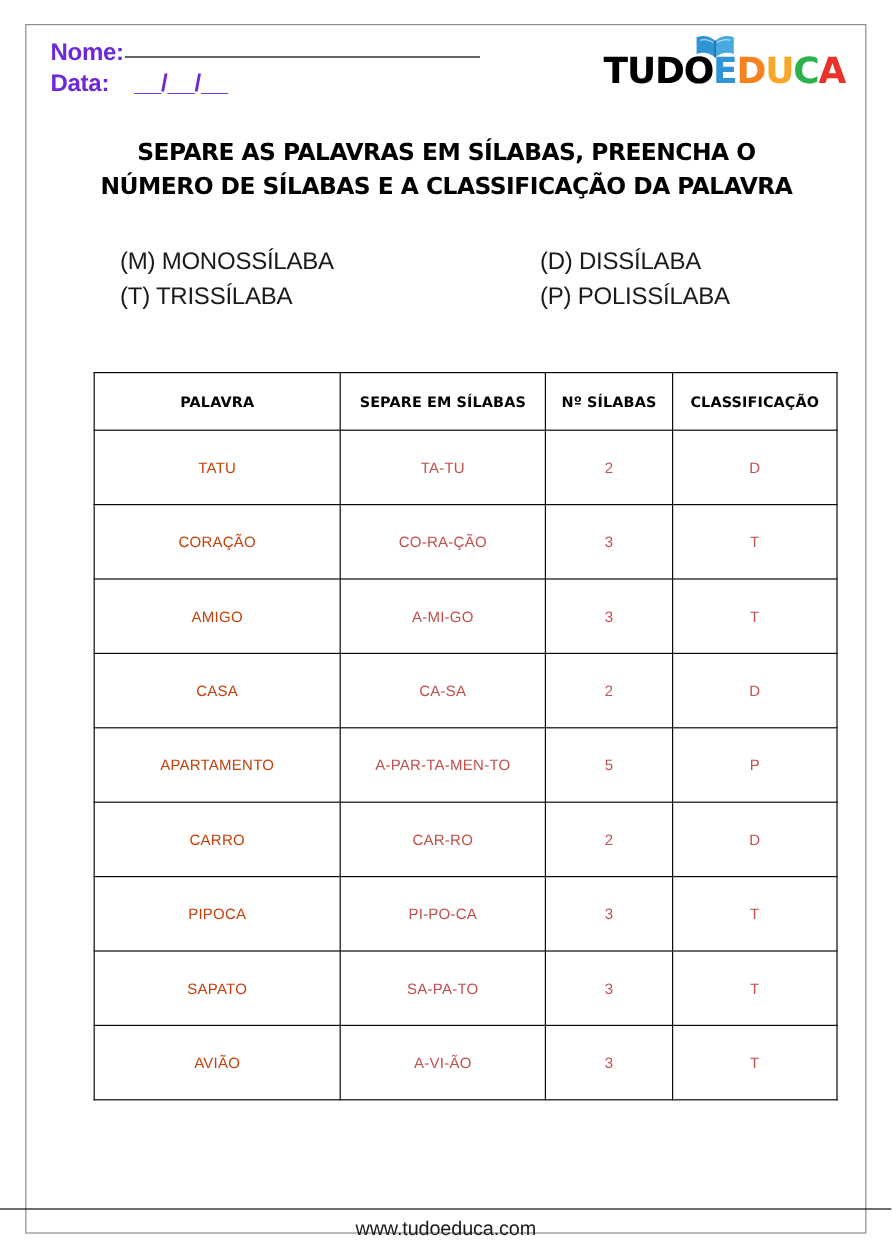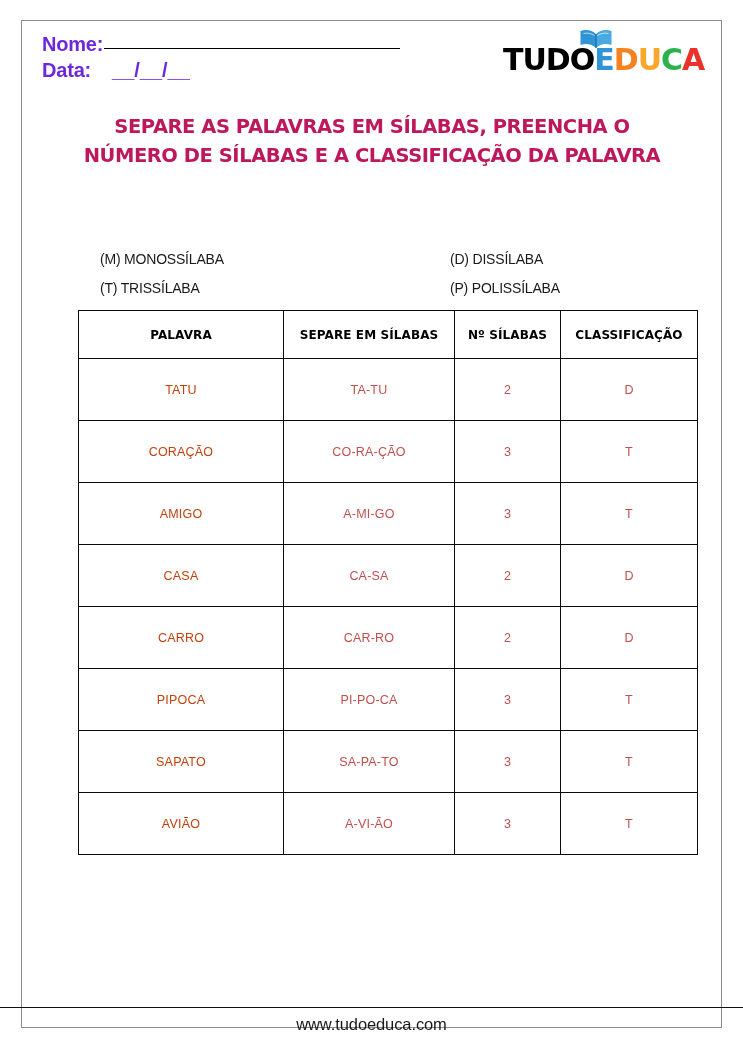--- a/index.html
+++ b/index.html
@@ -110,38 +110,37 @@
   .title {
     position: absolute;
     left: 30px;
     top: 112px;
     width: 684px;
     text-align: center;
     font-family: "DejaVu Sans", sans-serif;
     font-weight: bold;
     font-size: 19.5px;
     line-height: 29px;
-    color: #be185d;
+    color: #000000;
     letter-spacing: -0.45px;
   }
 
   
   .legend {
     position: absolute;
     left: 100px;
     top: 206px;
     width: 560px;
     display: grid;
     grid-template-columns: 350px 1fr;
     row-gap: 5px;
-    font-size: 14px;
+    font-size: 20px;
     color: #1a1a1a;
     line-height: 24px;
     letter-spacing: -0.2px;
-    margin-top: 41px;
   }
 
   
   .tbl-wrap {
     position: absolute;
     left: 62px;
     top: 310px;
     width: 619px;
     margin-left: 16px;
   }
@@ -276,20 +275,26 @@
           <td class="ans">3</td>
           <td class="ans">T</td>
         </tr>
         <tr>
           <td class="word">CASA</td>
           <td class="ans">CA-SA</td>
           <td class="ans">2</td>
           <td class="ans">D</td>
         </tr>
         <tr>
+          <td class="word">APARTAMENTO</td>
+          <td class="ans">A-PAR-TA-MEN-TO</td>
+          <td class="ans">5</td>
+          <td class="ans">P</td>
+        </tr>
+        <tr>
           <td class="word">CARRO</td>
           <td class="ans">CAR-RO</td>
           <td class="ans">2</td>
           <td class="ans">D</td>
         </tr>
         <tr>
           <td class="word">PIPOCA</td>
           <td class="ans">PI-PO-CA</td>
           <td class="ans">3</td>
           <td class="ans">T</td>

